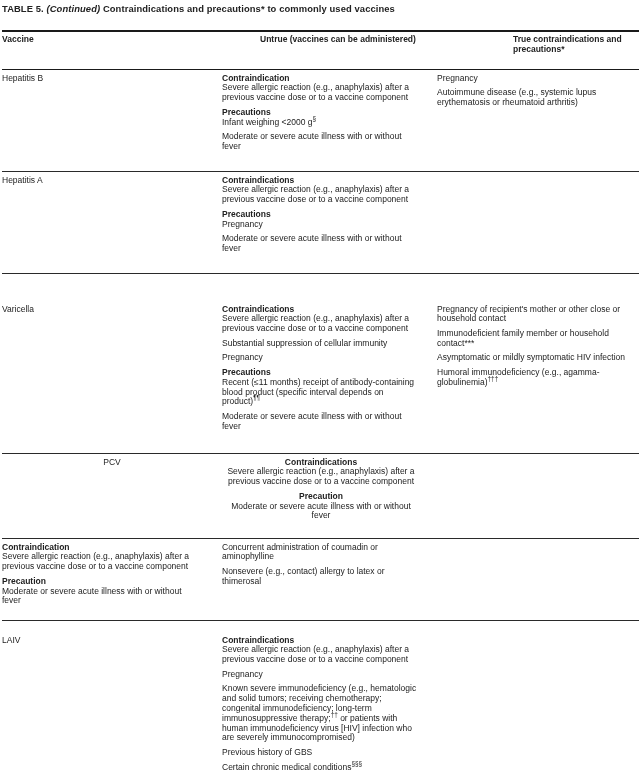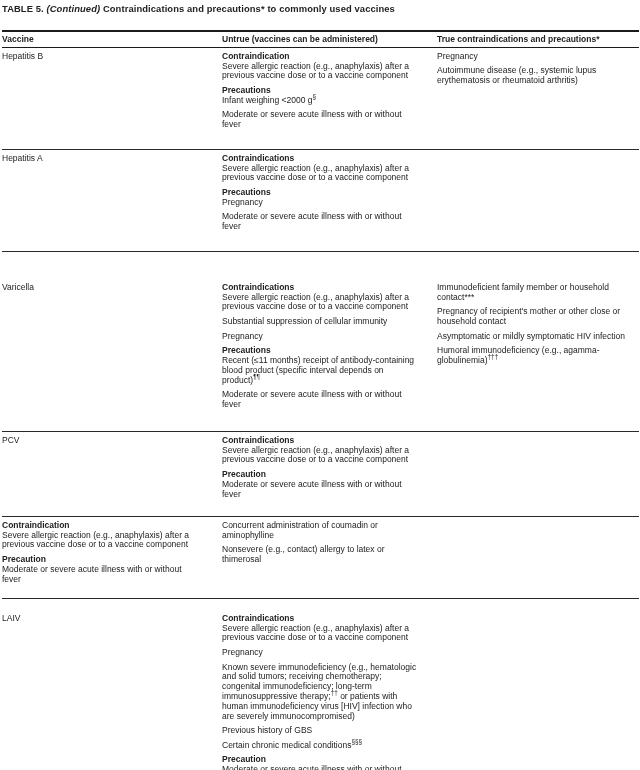--- a/index.html
+++ b/index.html
@@ -21,32 +21,33 @@
   .table-title .cont { font-style: italic; }
 
   .grid-row {
     display: grid;
     grid-template-columns: 220px 215px 1fr;
     box-sizing: border-box;
   }
 
   .head-row {
     font-size: 8.5px; font-weight: bold; line-height: 9.8px;
-    padding: 3px 0 2px 0;
+    padding: 3px 0 14px 0;
     border-bottom: 1.5px solid #1a1a1a;
+    gap: 38px;
   }
 
   .row {
     border-bottom: 1px solid #2a2a2a;
     padding-top: 4px;
   }
   .rows .row:nth-child(1) { min-height: 102px; }
   .rows .row:nth-child(2) { min-height: 102px; }
   .rows .row:nth-child(3) { min-height: 153px; margin-top: 27px; }
-  .rows .row:nth-child(4) { min-height: 85px; }
+  .rows .row:nth-child(4) { min-height: 85px; text-align: center; }
   .rows .row:nth-child(5) { min-height: 82px; }
   .rows .row:nth-child(6) { min-height: 209px; border-bottom-width: 2px; margin-top: 11px; }
 
   .cell { font-size: 8.5px; line-height: 9.8px; }
   .true-cell  { max-width: 198px; }
   .untrue-cell{ max-width: 201px; }
 
   .para { margin: 0 0 4.8px 0; }
   .para b { font-weight: bold; }
   sup { font-size: 6.4px; line-height: 0; vertical-align: super; }
@@ -95,22 +96,22 @@
   <div class="grid-row row">
     <div class="cell vaccine-cell">Varicella</div>
     <div class="cell true-cell">
           <p class="para"><b>Contraindications</b><br>Severe allergic reaction (e.g., anaphylaxis) after a previous vaccine dose or to a vaccine component</p>
           <p class="para">Substantial suppression of cellular immunity</p>
           <p class="para">Pregnancy</p>
           <p class="para"><b>Precautions</b><br>Recent (≤11 months) receipt of antibody-containing blood product (specific interval depends on product)<sup>¶¶</sup></p>
           <p class="para">Moderate or severe acute illness with or without fever</p>
         </div>
     <div class="cell untrue-cell">
+          <p class="para">Pregnancy of recipient's mother or other close or household contact</p>
           <p class="para">Immunodeficient family member or household contact***</p>
-          <p class="para">Pregnancy of recipient's mother or other close or household contact</p>
           <p class="para">Asymptomatic or mildly symptomatic HIV infection</p>
           <p class="para">Humoral immunodeficiency (e.g., agamma-globulinemia)<sup>†††</sup></p>
         </div>
   </div>
 
   <div class="grid-row row">
     <div class="cell vaccine-cell">PCV</div>
     <div class="cell true-cell">
           <p class="para"><b>Contraindications</b><br>Severe allergic reaction (e.g., anaphylaxis) after a previous vaccine dose or to a vaccine component</p>
           <p class="para"><b>Precaution</b><br>Moderate or severe acute illness with or without fever</p>

